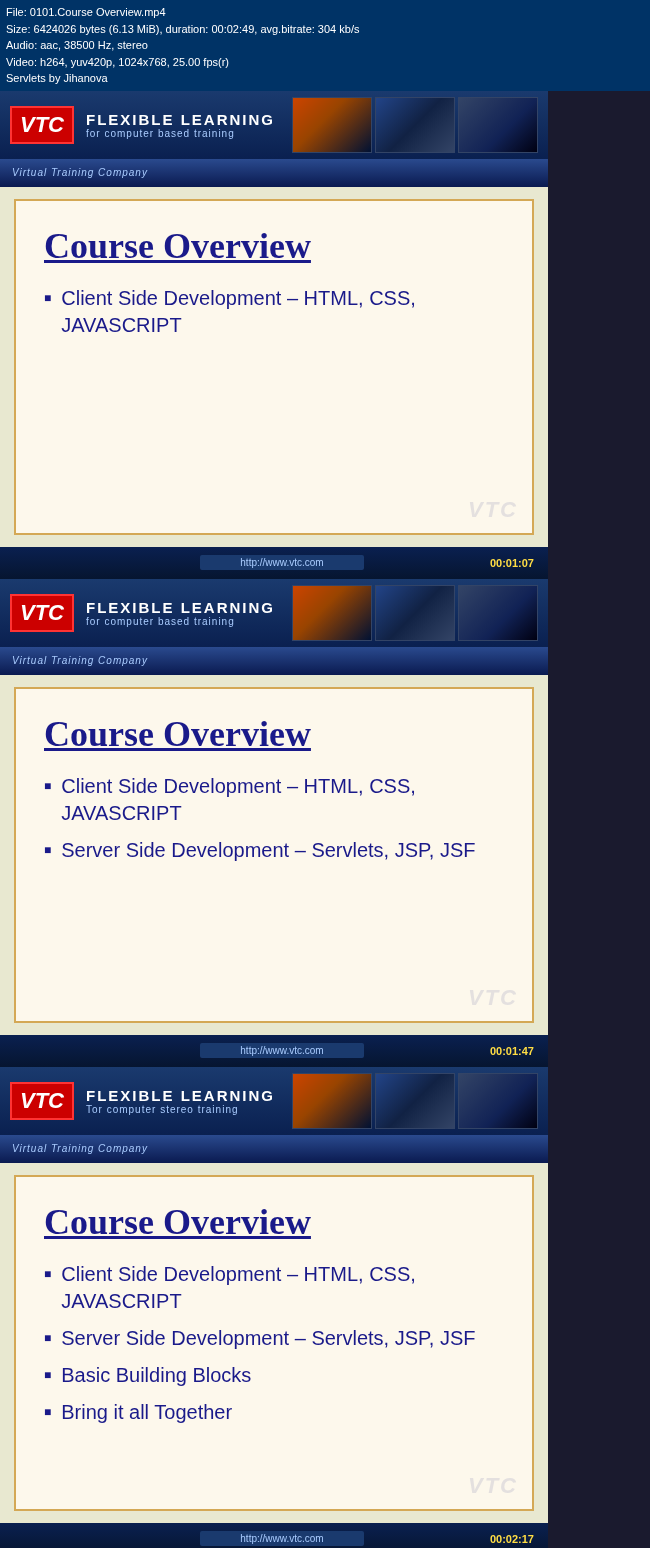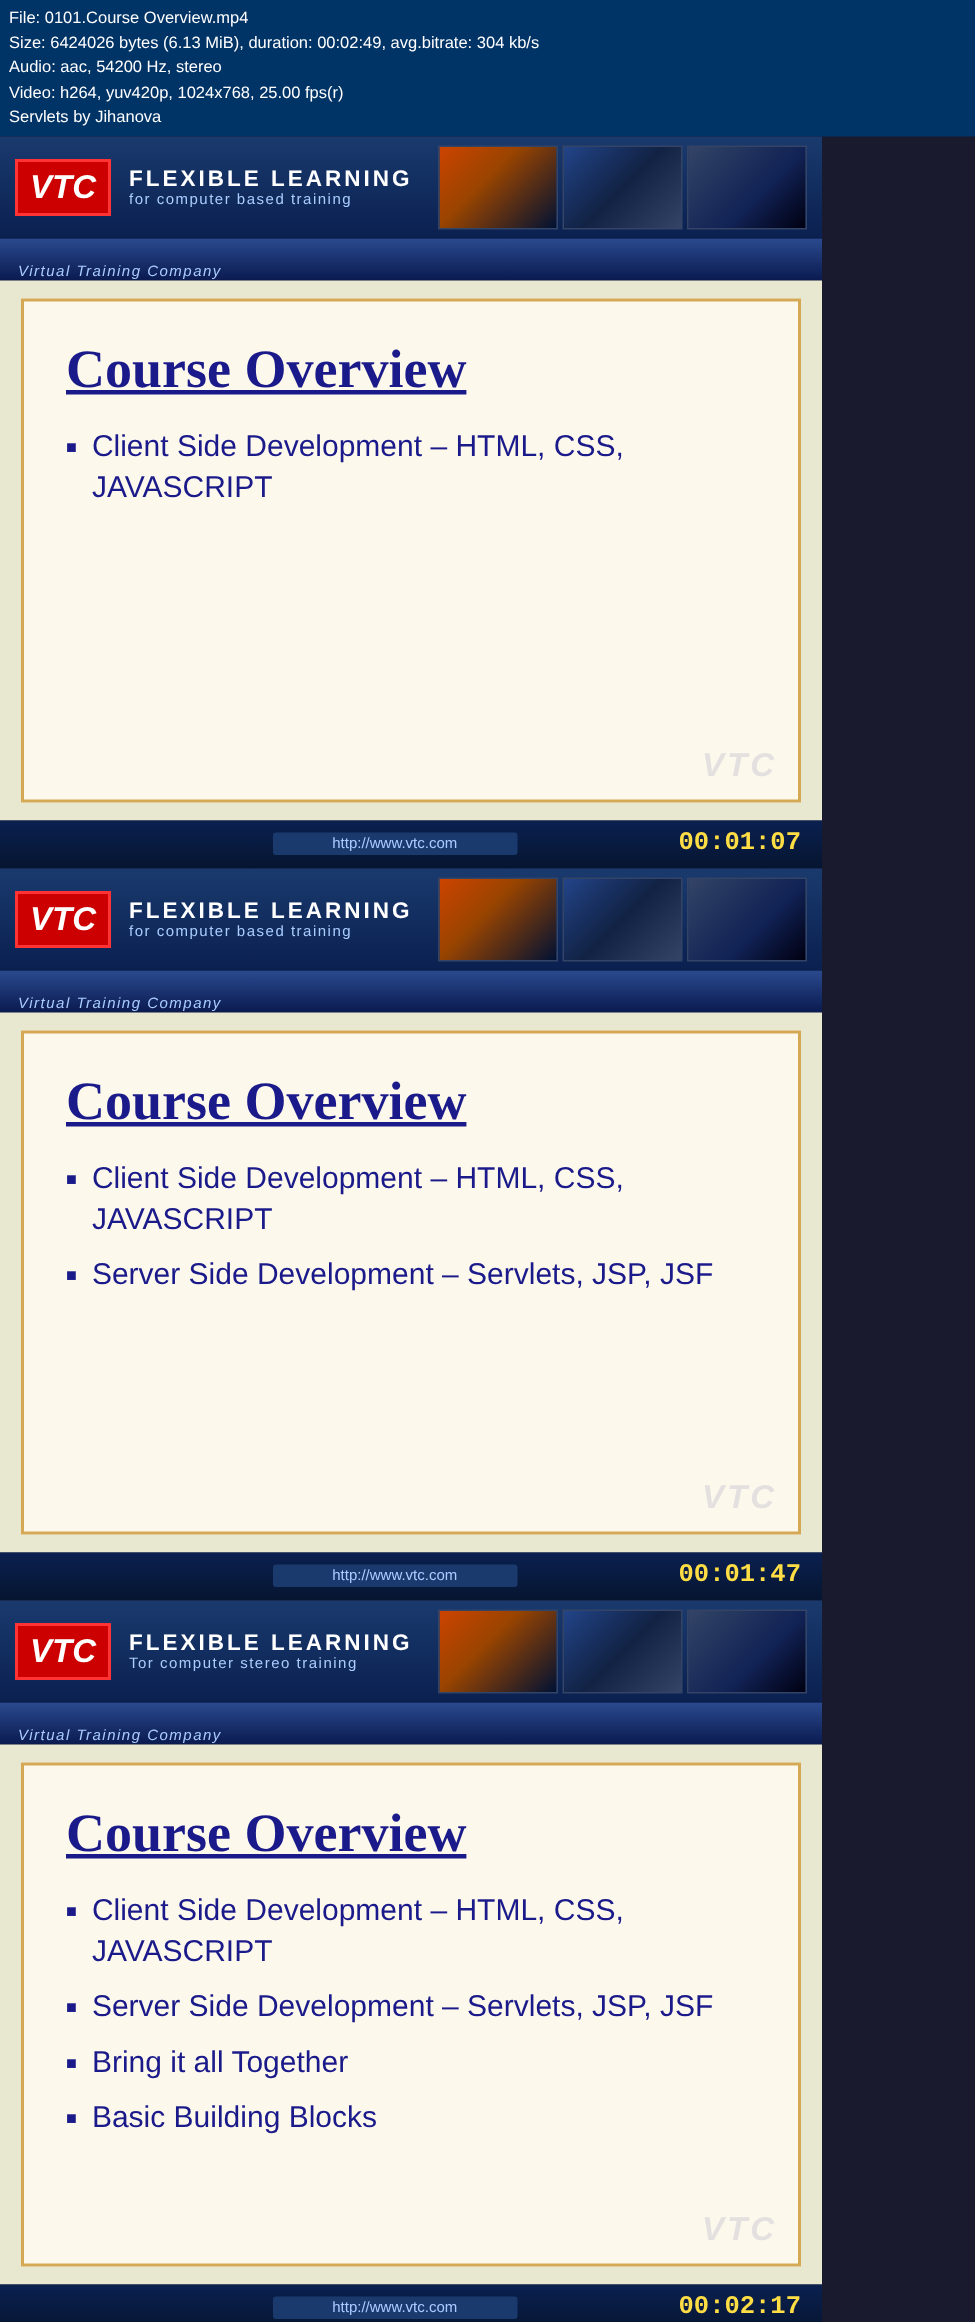--- a/index.html
+++ b/index.html
@@ -85,21 +85,21 @@
     }
     .vtc-img-box:nth-child(3) {
       background: linear-gradient(135deg, #334466 0%, #112255 60%, #000011 100%);
     }
 
     
     .vtc-sub-banner {
       background: linear-gradient(180deg, #2a4a8e 0%, #0a1a50 100%);
       height: 28px;
       display: flex;
-      align-items: flex-end;
+      align-items: center;
       padding: 0 12px;
     }
 
     .vtc-sub-banner-text {
       color: #aaccff;
       font-size: 10px;
       letter-spacing: 1px;
       font-style: italic;
     }
 
@@ -179,32 +179,32 @@
     .bottom-url {
       background: #1a3a6e;
       color: #aaccff;
       font-size: 10px;
       padding: 2px 40px;
       border-radius: 2px;
     }
 
     .bottom-timestamp {
       color: #ffdd44;
-      font-size: 17px;
-      font-weight: bold;
-      font-family: Liberation Mono, monospace;
+      font-size: 11px;
+      font-weight: bold;
+      font-family: Liberation Sans, sans-serif;
     }
   </style>
 </head>
 <body>
 
 <div class="file-info">
   <div>File: 0101.Course Overview.mp4</div>
   <div>Size: 6424026 bytes (6.13 MiB), duration: 00:02:49, avg.bitrate: 304 kb/s</div>
-  <div>Audio: aac, 54200 Hz, stereo</div>
+  <div>Audio: aac, 38500 Hz, stereo</div>
   <div>Video: h264, yuv420p, 1024x768, 25.00 fps(r)</div>
   <div>Servlets by Jihanova</div>
 </div>
 
 <div class="video-frame">
   <div class="vtc-banner">
     <div class="vtc-logo">VTC</div>
     <div class="vtc-tagline">
       <span class="vtc-tagline-main">FLEXIBLE LEARNING</span>
       <span class="vtc-tagline-sub">for computer based training</span>
@@ -293,24 +293,24 @@
     <div class="slide-content">
       <div class="slide-title">Course Overview</div>
       <ul class="slide-list">
         <li>
           <span>Client Side Development – HTML, CSS, JAVASCRIPT</span>
         </li>
         <li>
           <span>Server Side Development – Servlets, JSP, JSF</span>
         </li>
         <li>
+          <span>Basic Building Blocks</span>
+        </li>
+        <li>
           <span>Bring it all Together</span>
-        </li>
-        <li>
-          <span>Basic Building Blocks</span>
         </li>
       </ul>
       <div class="vtc-watermark">VTC</div>
     </div>
   </div>
   <div class="bottom-bar">
     <div style="width:60px;"></div>
     <div class="bottom-url">http://www.vtc.com</div>
     <div class="bottom-timestamp">00:02:17</div>
   </div>

